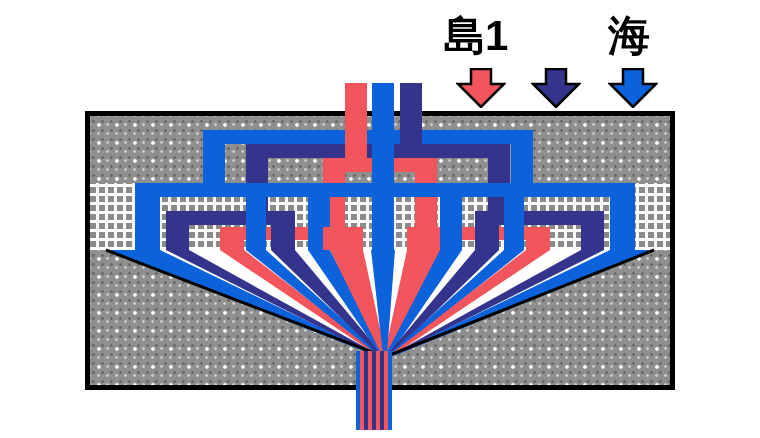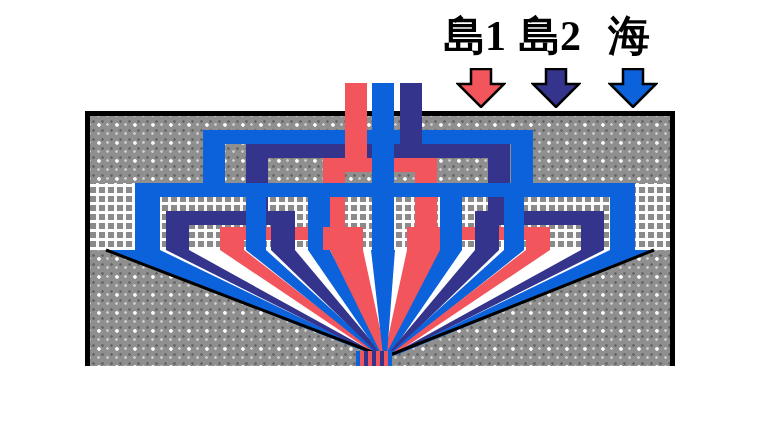--- a/index.html
+++ b/index.html
@@ -1,18 +1,18 @@
 <!DOCTYPE html>
 <html><head>
 <meta charset="utf-8">
 <style>
   html,body{margin:0;padding:0;background:#fff;}
   #canvas{
-    position:relative; width:760px; height:366px; background:#ffffff;
-    overflow:hidden; font-family:Liberation Serif, serif;
+    position:relative; width:760px; height:438px; background:#ffffff;
+    overflow:hidden; font-family:Liberation Sans, sans-serif;
   }
   
   .region{position:absolute;}
   .gray-tex{
     background-color:#8f8f8f;
     background-image:
       radial-gradient(circle, rgba(255,255,255,.95) 1.4px, rgba(255,255,255,0) 2.2px),
       radial-gradient(circle, rgba(255,255,255,.55) 1px, rgba(255,255,255,0) 1.6px),
       radial-gradient(circle, rgba(50,50,50,.45) 1px, rgba(50,50,50,0) 1.6px);
     background-size:18px 18px, 9px 9px, 9px 9px;
@@ -101,21 +101,20 @@
       <div class="pipe" style="left: 345px; top: 83px; width: 22px; height: 89px; background: rgb(242, 86, 92);"></div>
       <div class="pipe" style="left: 400px; top: 83px; width: 22px; height: 75px; background: rgb(52, 52, 140);"></div>
       <div class="pipe" style="left: 372px; top: 83px; width: 22px; height: 167px; background: rgb(12, 98, 218);"></div>
     </div>
 
   <div id="plate-border"></div>
 
   <div id="outlet-tube" style="left: 356px; top: 351px; width: 36px; height: 79px; background: repeating-linear-gradient(90deg, rgb(242, 86, 92) 0px, rgb(242, 86, 92) 4px, rgb(52, 52, 140) 4px, rgb(52, 52, 140) 8px); border-left: 4px solid rgb(12, 98, 218); border-right: 4px solid rgb(12, 98, 218);"></div>
 
   <div class="legend-label" style="left:444px;">島1</div>
-  <div class="legend-label" style="left:519px;">島2</div>
   <div class="legend-label" style="left:608px;">海</div>
 
   <svg class="block-arrow" style="left:456px;" viewBox="0 0 50 40">
     <polygon points="15,1 35,1 35,16 48,16 25,39 2,16 15,16" stroke="#000" stroke-width="2.5" fill="#f2565c"></polygon>
   </svg>
   <svg class="block-arrow" style="left:531px;" viewBox="0 0 50 40">
     <polygon points="15,1 35,1 35,16 48,16 25,39 2,16 15,16" stroke="#000" stroke-width="2.5" fill="#34348c"></polygon>
   </svg>
   <svg class="block-arrow" style="left:608px;" viewBox="0 0 50 40">
     <polygon points="15,1 35,1 35,16 48,16 25,39 2,16 15,16" stroke="#000" stroke-width="2.5" fill="#0c62da"></polygon>

